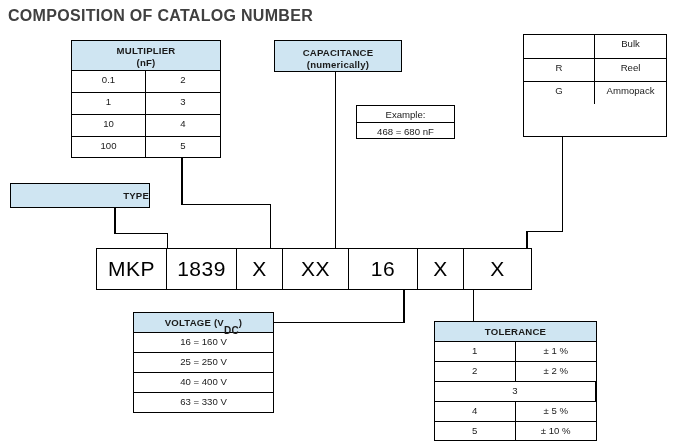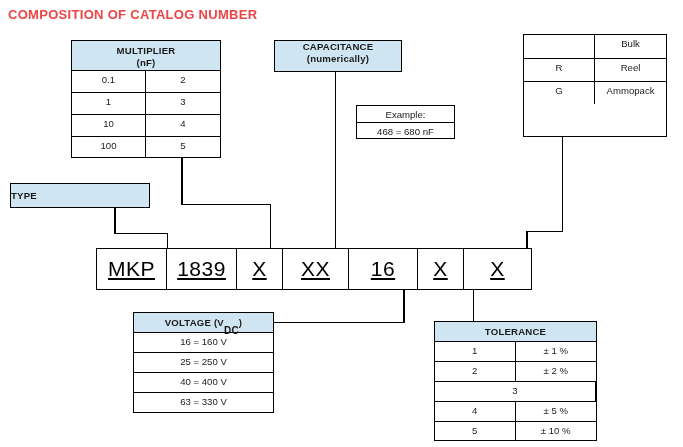--- a/index.html
+++ b/index.html
@@ -16,24 +16,24 @@
     width: 683px;
     height: 447px;
     background: #ffffff;
     overflow: hidden;
   }
 
   .title {
     position: absolute;
     left: 8px;
     top: 7px;
-    font-size: 13px;
+    font-size: 16px;
     font-weight: bold;
     letter-spacing: 0.3px;
-    color: #ef4444;
+    color: #404040;
   }
 
   
   .tbl {
     position: absolute;
     border: 1.6px solid #000;
     box-sizing: border-box;
     background: #fff;
     font-size: 10px;
   }
@@ -69,21 +69,21 @@
   .labelbox {
     position: absolute;
     border: 1.6px solid #000;
     background: #cfe5f2;
     box-sizing: border-box;
     font-weight: bold;
     font-size: 9.6px;
     text-align: center;
     display: flex;
     align-items: center;
-    justify-content: flex-start;
+    justify-content: flex-end;
     line-height: 1.25;
     letter-spacing: 0.2px;
   }
 
   
   .examplebox {
     position: absolute;
     border: 1.6px solid #000;
     background: #fff;
     box-sizing: border-box;
@@ -109,21 +109,20 @@
   }
   #catalog .seg {
     display: flex;
     align-items: center;
     justify-content: center;
     border-right: 1.6px solid #000;
     box-sizing: border-box;
     font-size: 21px;
     letter-spacing: 0.5px;
     color: #000;
-    text-decoration: underline;
   }
   #catalog .seg.last { border-right: none; }
 
   
   .ln {
     position: absolute;
     background: #000;
   }
   .lnh { height: 1.6px; }
   .lnv { width: 1.6px; }

